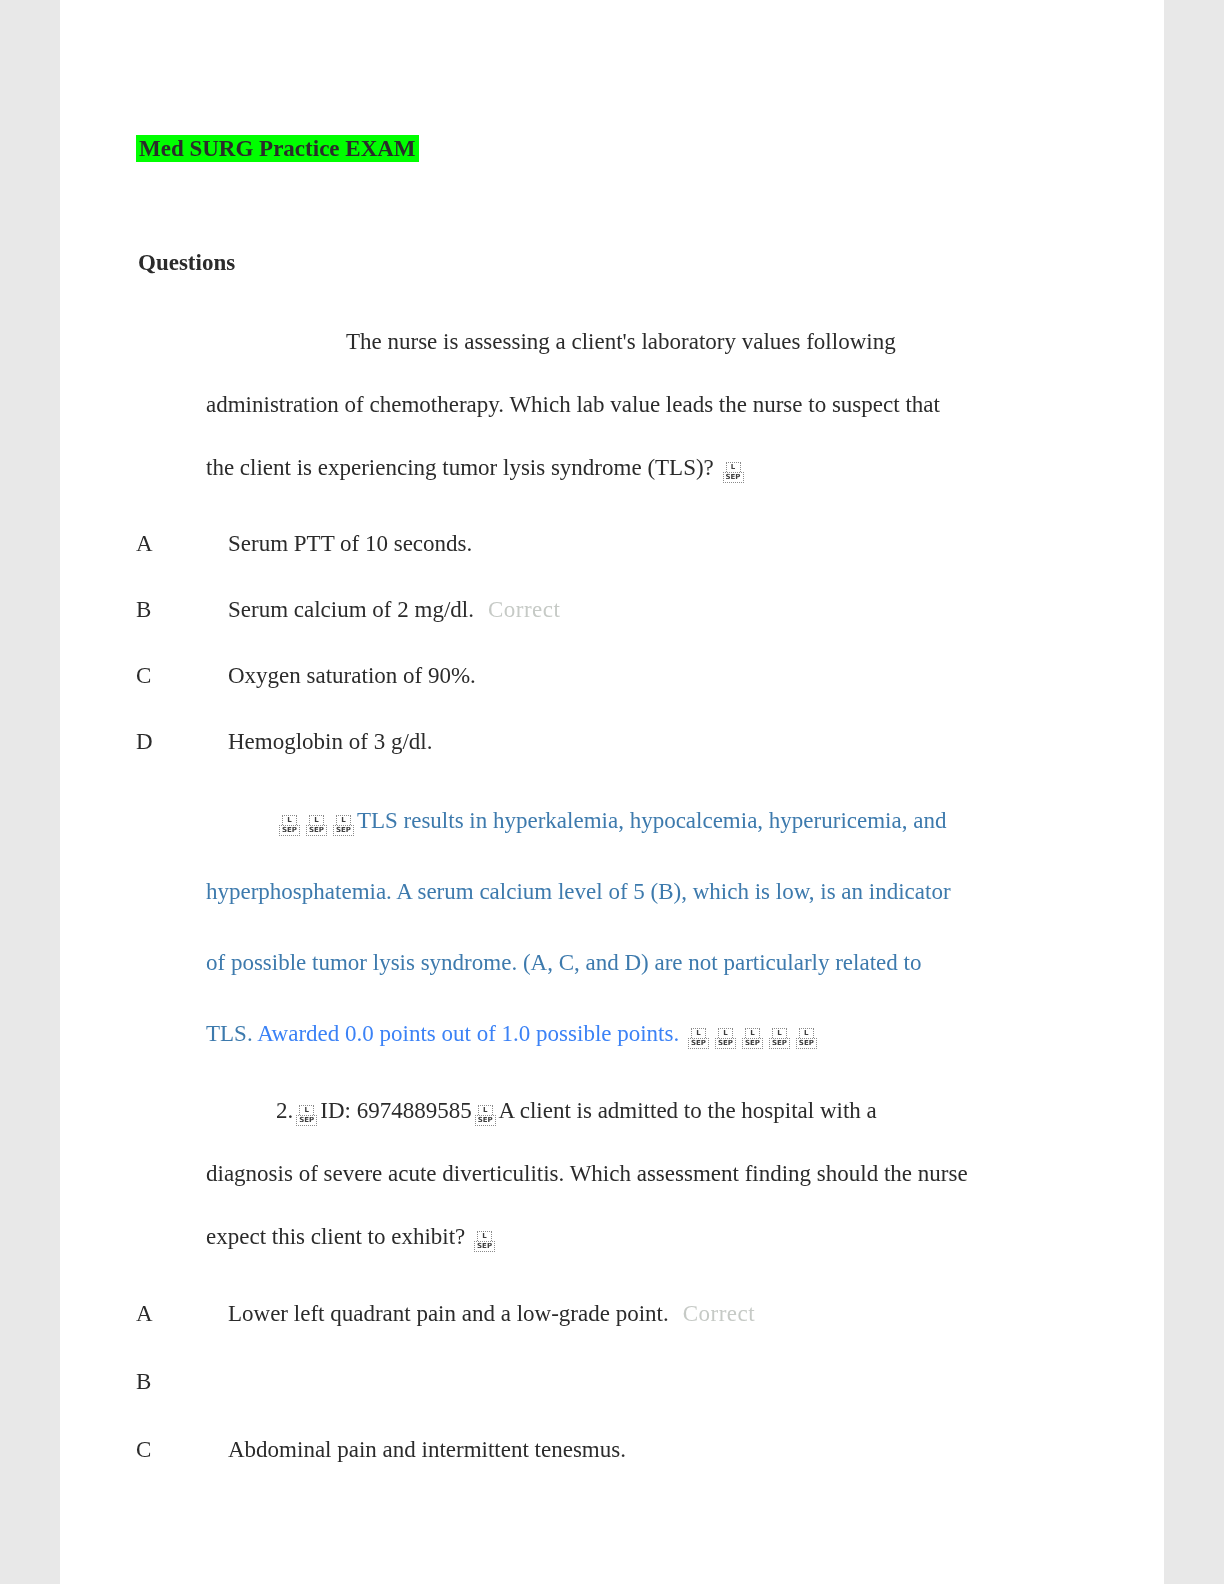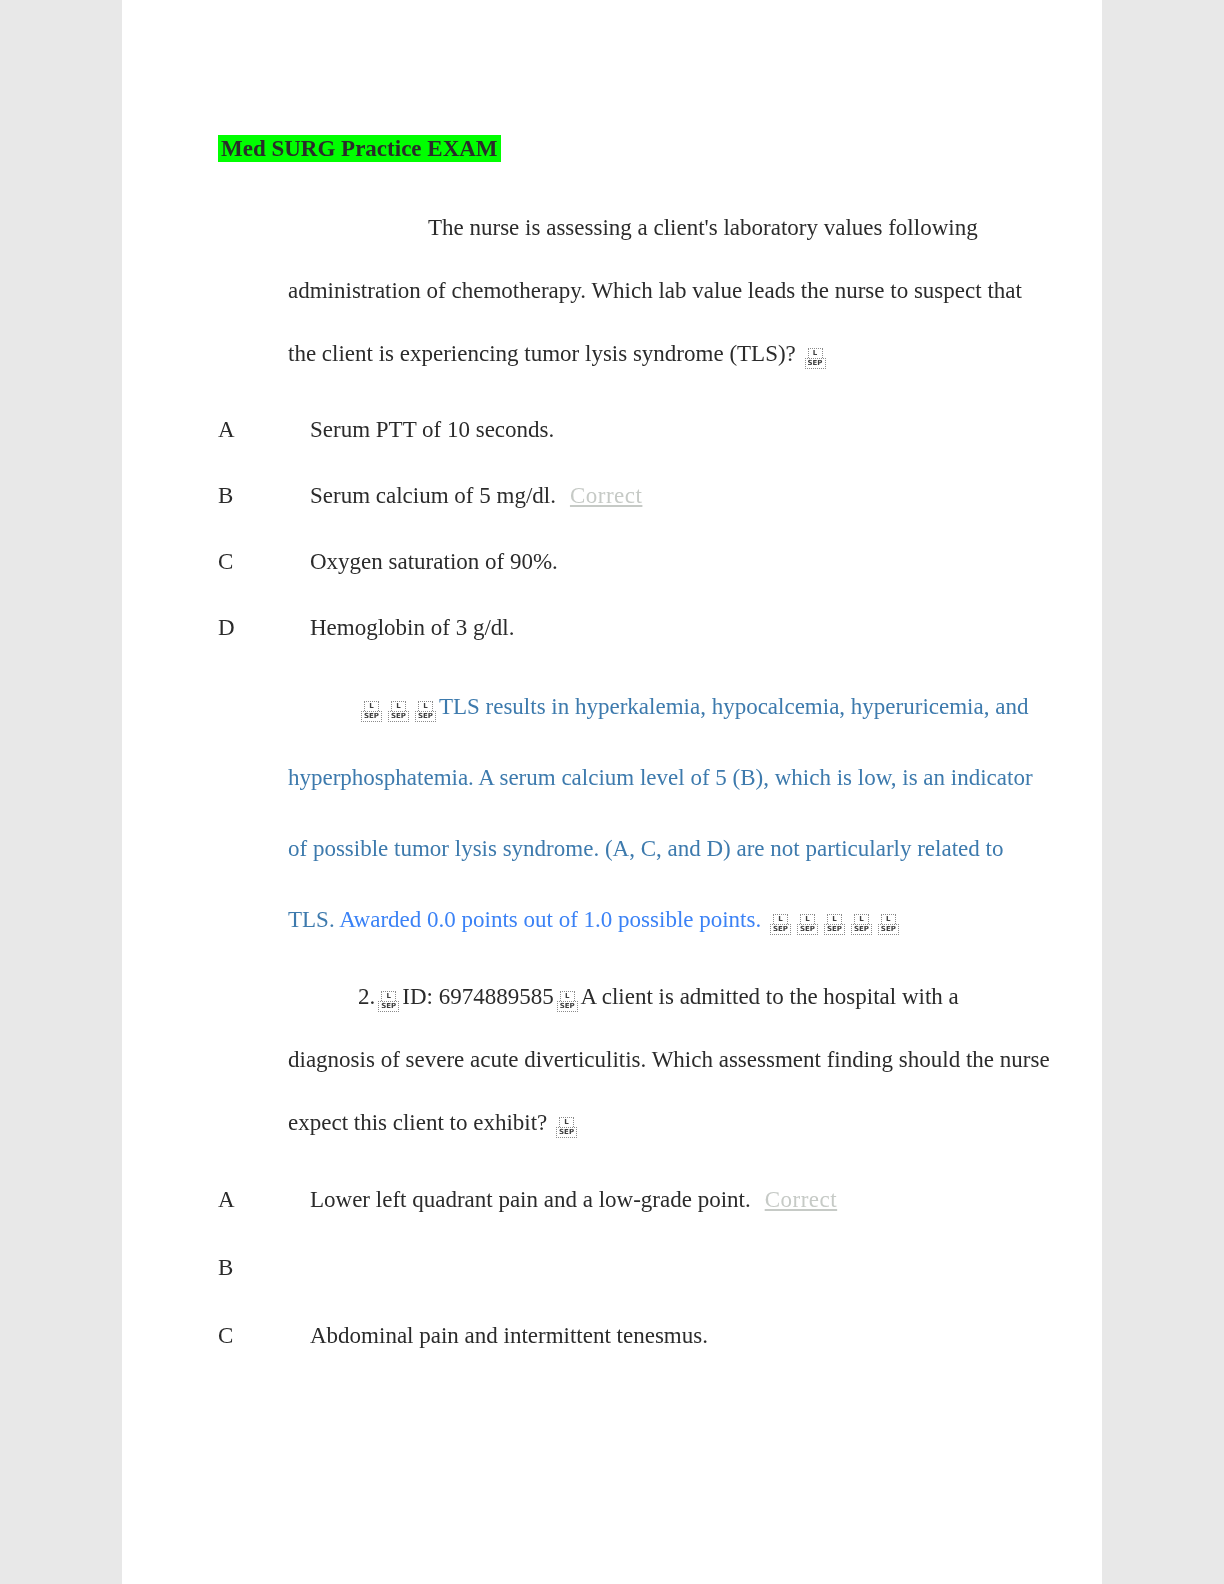--- a/index.html
+++ b/index.html
@@ -1,60 +1,61 @@
 <!DOCTYPE html>
 <html><head>
 <meta charset="utf-8">
 <style>
   html,body{margin:0;padding:0;background:#e8e8e8;}
   .page{
-    width:980px;height:1584px;margin:0 auto;background:#ffffff;
+    width:1104px;height:1584px;margin:0 auto;background:#ffffff;
     font-family:"Liberation Serif","DejaVu Serif",serif;
     font-size:23px;color:#2b2b2b;position:relative;box-sizing:border-box;
-    padding:132px 200px 0 96px;overflow:hidden;
+    padding:132px 200px 0 76px;overflow:hidden;
   }
   .title{font-size:23px;font-weight:bold;line-height:34px;margin:0;}
   .highlight{background:#00ff00;padding:1px 3px;}
   .section-heading{font-size:23px;font-weight:bold;line-height:34px;margin:80px 0 0 2px;}
   .para{margin:30px 0 0 70px;width:762px;line-height:63px;}
   .stem-q1{text-indent:140px;}
   .stem-q2{text-indent:70px;margin-top:10px;}
   .options{margin:12px 0 0 0;}
   .option{position:relative;padding-left:92px;line-height:66px;min-height:66px;}
   .options-q2 .option{line-height:68px;min-height:68px;}
   .letter{position:absolute;left:0;top:0;}
-  .badge{color:#c6cac6;margin-left:14px;letter-spacing:.5px;text-decoration:underline;}
+  .badge{color:#c6cac6;margin-left:14px;letter-spacing:.5px;}
   .badge:empty{display:none;}
   .explanation{color:#3d7aad;line-height:71px;text-indent:70px;margin-top:10px;}
   .expl-awarded{color:#3b82f6;}
   
   .sep{display:inline-block;margin:0 3px;vertical-align:-4px;text-align:center;text-indent:0;}
   .sep .r1,.sep .r2{
     display:block;border:1px dotted #8a8a8a;color:#3c3c3c;
     font-family:"DejaVu Sans","Liberation Sans",sans-serif;font-weight:bold;
     font-size:7px;line-height:9px;padding:0 2px;min-width:15px;box-sizing:border-box;
   }
   .sep .r1{border-bottom:0;width:11px;margin:0 auto;}
 </style>
 </head>
 <body>
 
 <div class="page">
 
   <h1 class="title"><span class="highlight">Med SURG Practice EXAM</span></h1>
 
+  <h2 class="section-heading">Questions</h2>
 
   <p class="para stem-q1"><span>The nurse is assessing a client's laboratory values following administration of chemotherapy. Which lab value leads the nurse to suspect that the client is experiencing tumor lysis syndrome (TLS)?</span> <span class="sep"><span class="r1">L</span><span class="r2">SEP</span></span></p>
 
   <div class="options">
     <div class="option">
       <span class="letter">A</span><span class="opt-text">Serum PTT of 10 seconds.</span>
     </div>
     <div class="option">
-      <span class="letter">B</span><span class="opt-text">Serum calcium of 5 mg/dl.</span><span class="badge">Correct</span>
+      <span class="letter">B</span><span class="opt-text">Serum calcium of 2 mg/dl.</span><span class="badge">Correct</span>
     </div>
     <div class="option">
       <span class="letter">C</span><span class="opt-text">Oxygen saturation of 90%.</span>
     </div>
     <div class="option">
       <span class="letter">D</span><span class="opt-text">Hemoglobin of 3 g/dl.</span>
     </div>
   </div>
 
   <p class="para explanation"><span class="sep"><span class="r1">L</span><span class="r2">SEP</span></span><span class="sep"><span class="r1">L</span><span class="r2">SEP</span></span><span class="sep"><span class="r1">L</span><span class="r2">SEP</span></span><span class="expl-main">TLS results in hyperkalemia, hypocalcemia, hyperuricemia, and hyperphosphatemia. A serum calcium level of 5 (B), which is low, is an indicator of possible tumor lysis syndrome. (A, C, and D) are not particularly related to TLS.</span> <span class="expl-awarded">Awarded 0.0 points out of 1.0 possible points.</span> <span class="sep"><span class="r1">L</span><span class="r2">SEP</span></span><span class="sep"><span class="r1">L</span><span class="r2">SEP</span></span><span class="sep"><span class="r1">L</span><span class="r2">SEP</span></span><span class="sep"><span class="r1">L</span><span class="r2">SEP</span></span><span class="sep"><span class="r1">L</span><span class="r2">SEP</span></span></p>

